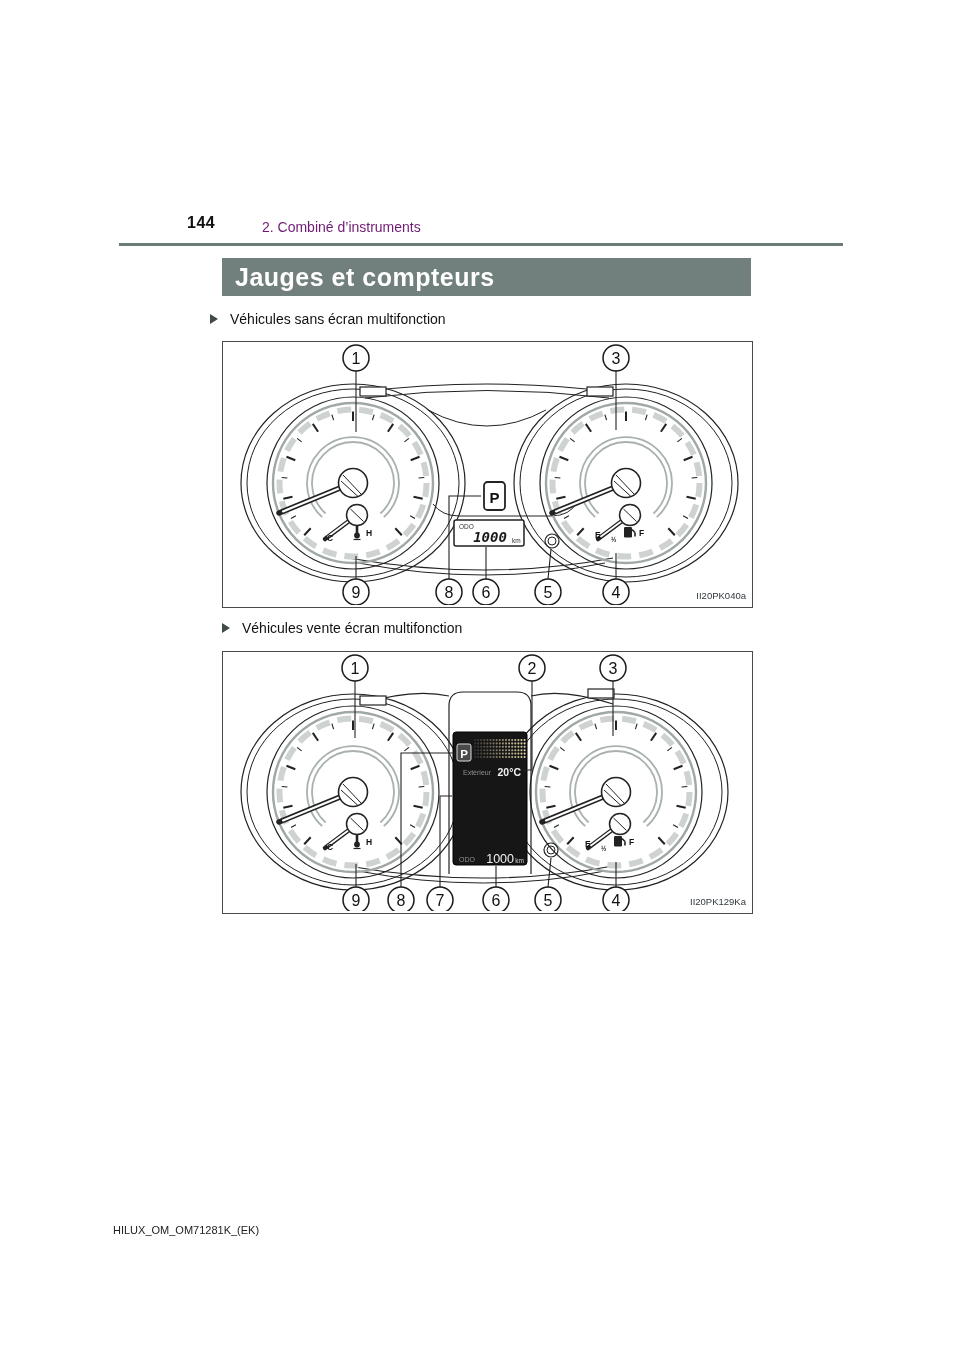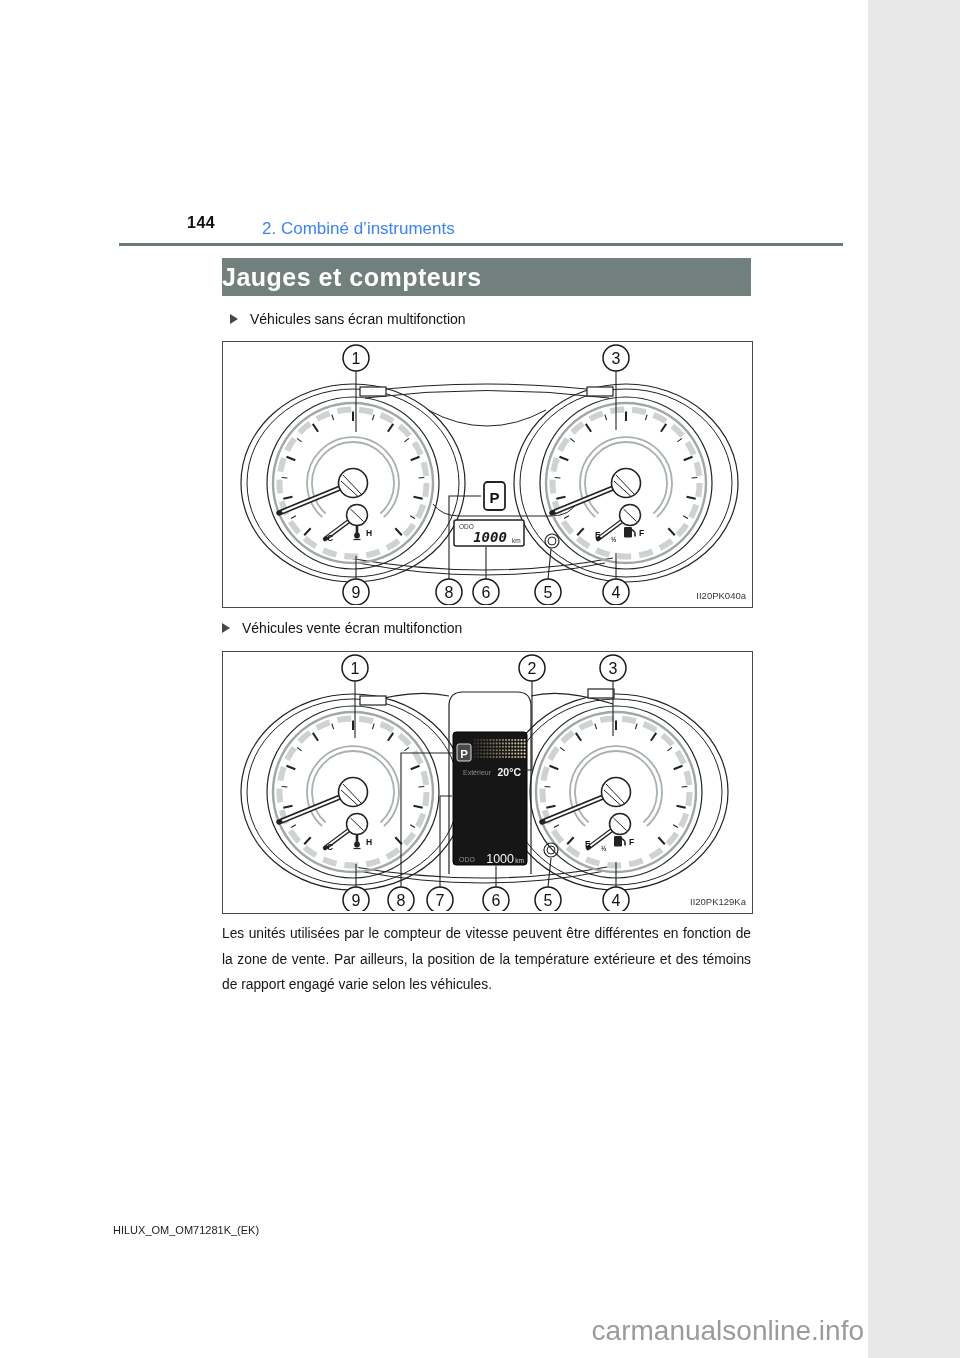--- a/index.html
+++ b/index.html
@@ -1,34 +1,34 @@
 <!DOCTYPE html>
 <html><head>
 <meta charset="utf-8">
 <style>
   html,body{margin:0;padding:0;background:#e8e8e8;}
-  #page{position:relative;width:868px;height:1358px;background:#ffffff;overflow:hidden;
+  #page{position:relative;width:960px;height:1358px;background:#ffffff;overflow:hidden;
         font-family:"Liberation Sans",sans-serif;color:#111;}
   .abs{position:absolute;}
 
   
   #page-number{left:187px;top:214px;font-size:16px;font-weight:bold;letter-spacing:.5px;}
-  #chapter{left:262px;top:219px;font-size:17px;color:#3b82f6;}
+  #chapter{left:262px;top:219px;font-size:14px;color:#701a75;}
   #header-rule{left:119px;top:243px;width:724px;height:3px;background:#6b7b78;}
 
   
   #title-bar{left:222px;top:258px;width:529px;height:38px;background:#72807d;
              display:flex;align-items:center;}
-  #title-bar span{color:#fff;font-size:25px;font-weight:bold;letter-spacing:.5px;}
+  #title-bar span{color:#fff;font-size:25px;font-weight:bold;padding-left:13px;letter-spacing:.5px;}
 
   
   .subheading{font-size:14px;color:#111;display:flex;align-items:center;}
   .subheading .tri{width:0;height:0;border-left:8px solid #414b49;border-top:5px solid transparent;
                    border-bottom:5px solid transparent;margin-right:12px;}
-  #subheading-1{left:230px;top:311px;}
+  #subheading-1{left:210px;top:311px;}
   #subheading-2{left:222px;top:620px;}
 
   
   .figure{border:1px solid #4a4a4a;background:#fff;}
   #figure-1{left:222px;top:341px;width:529px;height:265px;}
   #figure-2{left:222px;top:651px;width:529px;height:261px;}
   .figure svg{display:block;}
 
   
   #body-text{left:222px;top:921px;width:529px;font-size:13.8px;line-height:25.5px;
@@ -414,18 +414,16 @@
         </g>
       <g class="callout">
         <circle cx="393" cy="248" r="13"></circle>
           <text x="393" y="253.5">4</text>
         </g>
 
       <text x="523" y="253" class="code-label">II20PK129Ka</text>
     </svg>
   </div>
 
-  <div class="abs" id="body-text">Les unités utilisées par le compteur de vitesse peuvent être différentes en fonction de la zone de vente. Par ailleurs, la position de la température extérieure et des témoins de rapport engagé varie selon les véhicules.</div>
 
   <div class="abs" id="footer-code">HILUX_OM_OM71281K_(EK)</div>
-  <div class="abs" id="watermark">carmanualsonline.info</div>
 
 </div>
 
 </body></html>

